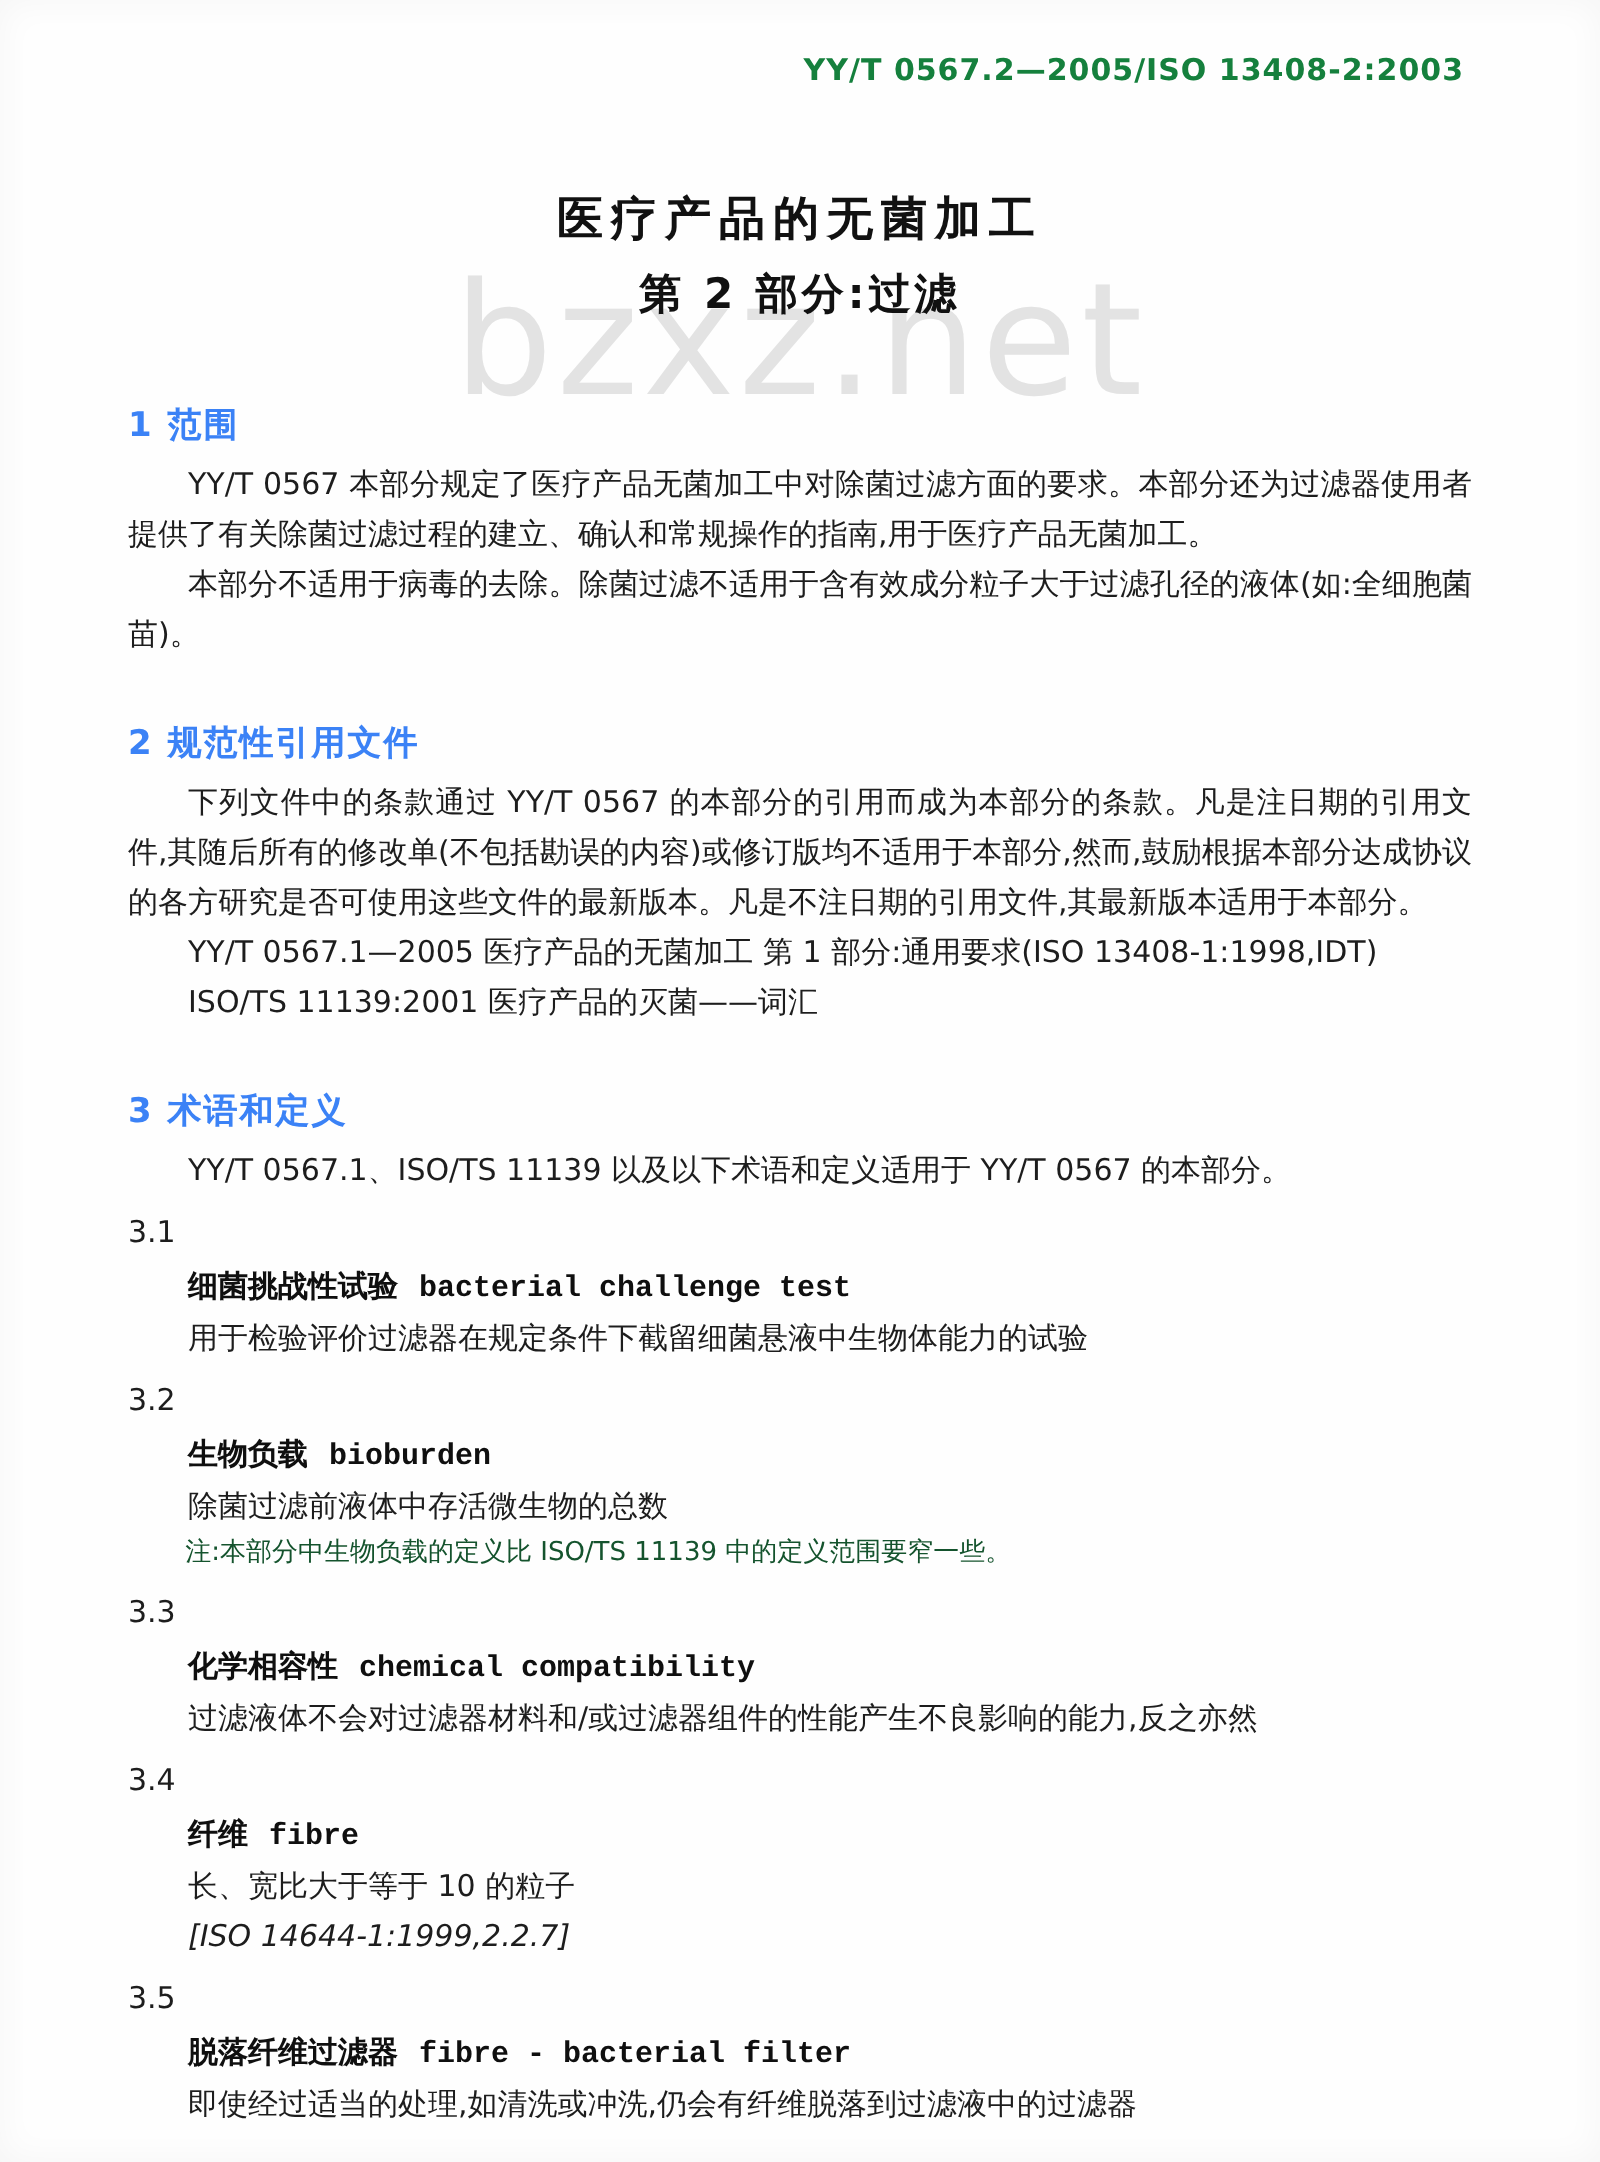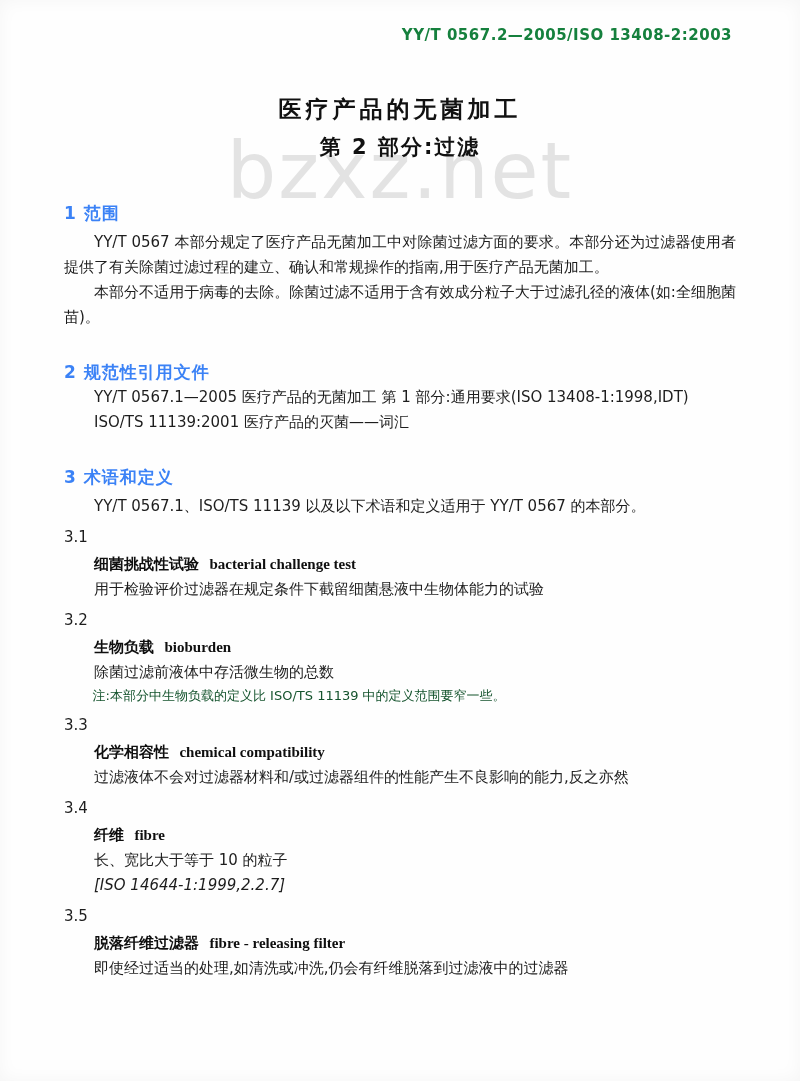--- a/index.html
+++ b/index.html
@@ -71,21 +71,21 @@
   .para{text-indent:2em;margin-top:4px;}
   .para + .para{margin-top:0;}
   .ref-line{padding-left:2em;margin-top:0;}
   .term-number{margin-top:6px;font-size:15px;}
   .term-line{
     padding-left:2em;
     font-weight:bold;
     color:#0f0f0f;
     margin-top:2px;
   }
-  .term-en{font-family:Liberation Serif, serif;}
+  .term-en{font-family:Liberation Mono, monospace;}
   .term-def{padding-left:2em;}
   .term-note{
     padding-left:2.2em;
     font-size:13px;
     line-height:22px;
     color:#14532d;
   }
   .term-src{padding-left:2em;font-style:italic;}
 </style>
 </head>
@@ -102,20 +102,21 @@
     <div class="title1">医疗产品的无菌加工</div>
     <div class="title2">第 2 部分:过滤</div>
 
     <div class="body-text">
 
       <div class="sec-heading sec1-heading">1  范围</div>
       <div class="para">YY/T 0567 本部分规定了医疗产品无菌加工中对除菌过滤方面的要求。本部分还为过滤器使用者提供了有关除菌过滤过程的建立、确认和常规操作的指南,用于医疗产品无菌加工。</div>
       <div class="para">本部分不适用于病毒的去除。除菌过滤不适用于含有效成分粒子大于过滤孔径的液体(如:全细胞菌苗)。</div>
 
       <div class="sec-heading">2  规范性引用文件</div>
+      <div class="para">下列文件中的条款通过 YY/T 0567 的本部分的引用而成为本部分的条款。凡是注日期的引用文件,其随后所有的修改单(不包括勘误的内容)或修订版均不适用于本部分,然而,鼓励根据本部分达成协议的各方研究是否可使用这些文件的最新版本。凡是不注日期的引用文件,其最新版本适用于本部分。</div>
       <div class="ref-line">YY/T 0567.1—2005  医疗产品的无菌加工  第 1 部分:通用要求(ISO 13408-1:1998,IDT)</div>
       <div class="ref-line">ISO/TS 11139:2001  医疗产品的灭菌——词汇</div>
 
       <div class="sec-heading">3  术语和定义</div>
       <div class="para">YY/T 0567.1、ISO/TS 11139 以及以下术语和定义适用于 YY/T 0567 的本部分。</div>
 
       <div>
         <div class="term-number">3.1</div>
         <div class="term-line">
           <span>细菌挑战性试验</span>&nbsp;&nbsp;<span class="term-en">bacterial challenge test</span>
@@ -145,21 +146,21 @@
         <div class="term-line">
           <span>纤维</span>&nbsp;&nbsp;<span class="term-en">fibre</span>
         </div>
         <div class="term-def">长、宽比大于等于 10 的粒子</div>
         <div class="term-src">[ISO 14644-1:1999,2.2.7]</div>
       </div>
 
       <div>
         <div class="term-number">3.5</div>
         <div class="term-line">
-          <span>脱落纤维过滤器</span>&nbsp;&nbsp;<span class="term-en">fibre - releasing filter</span>
+          <span>脱落纤维过滤器</span>&nbsp;&nbsp;<span class="term-en">fibre - bacterial filter</span>
         </div>
         <div class="term-def">即使经过适当的处理,如清洗或冲洗,仍会有纤维脱落到过滤液中的过滤器</div>
       </div>
 
     </div>
 
   </div>
 </div>
 
 </body></html>

